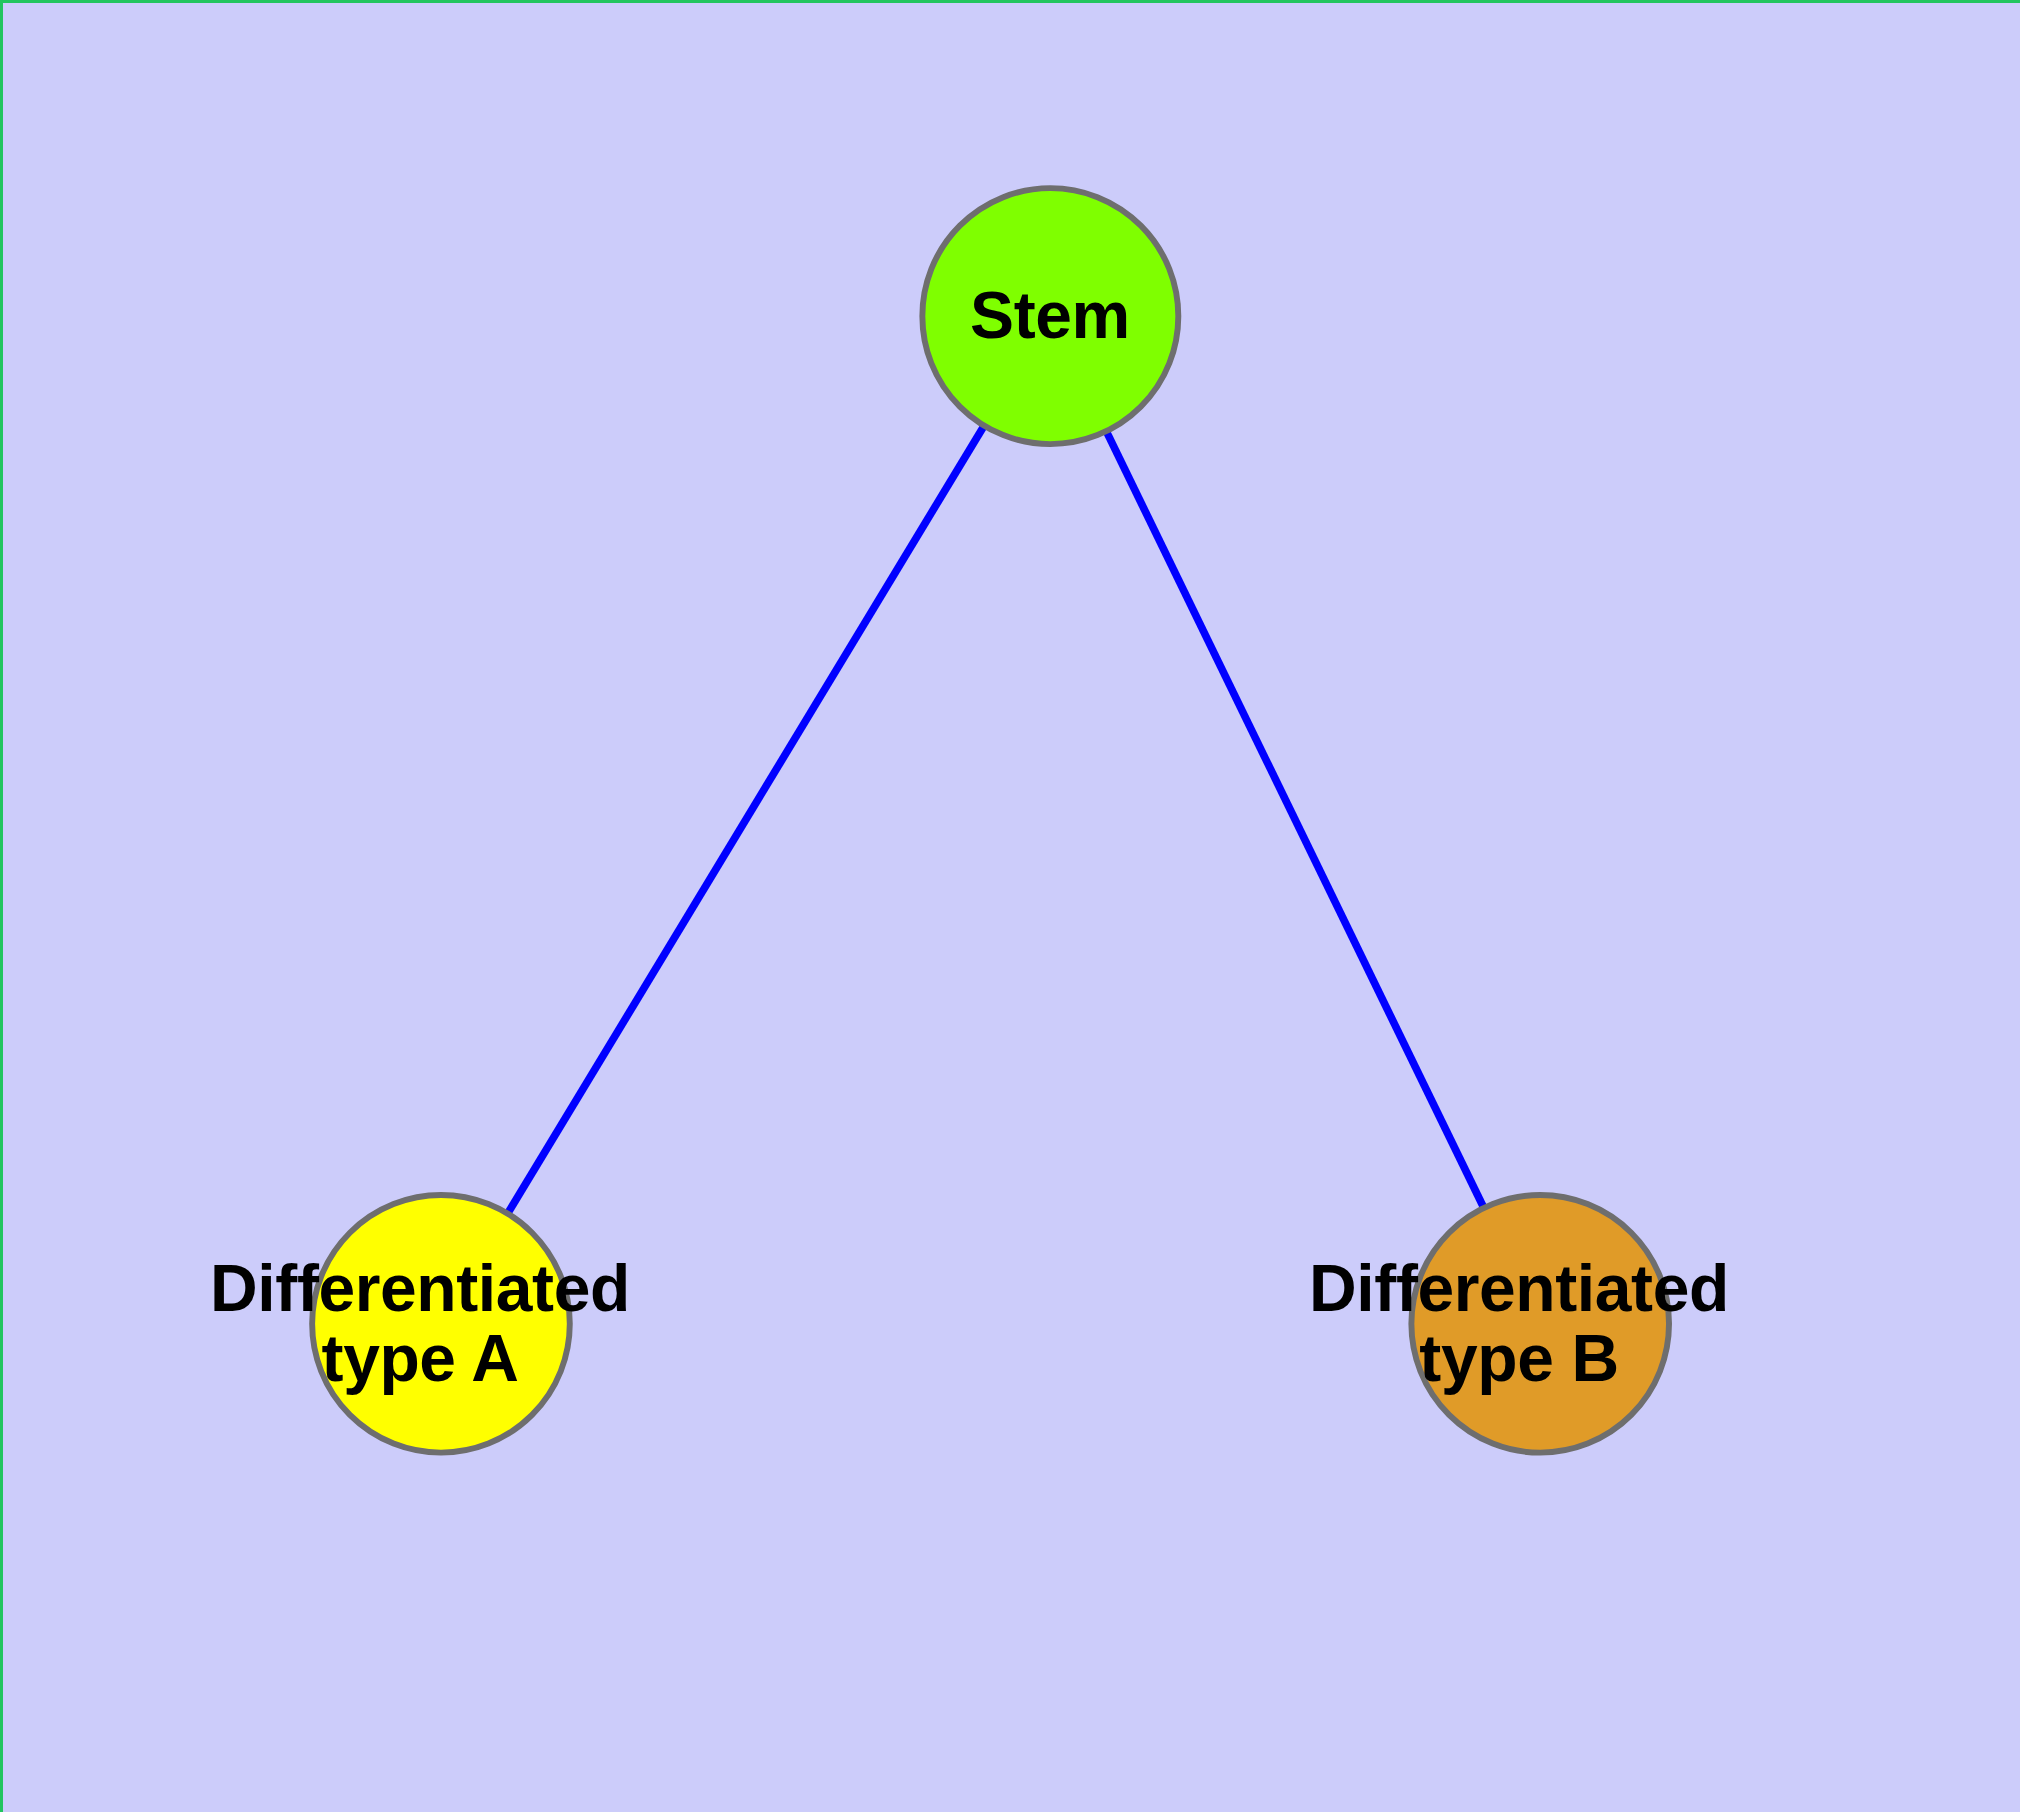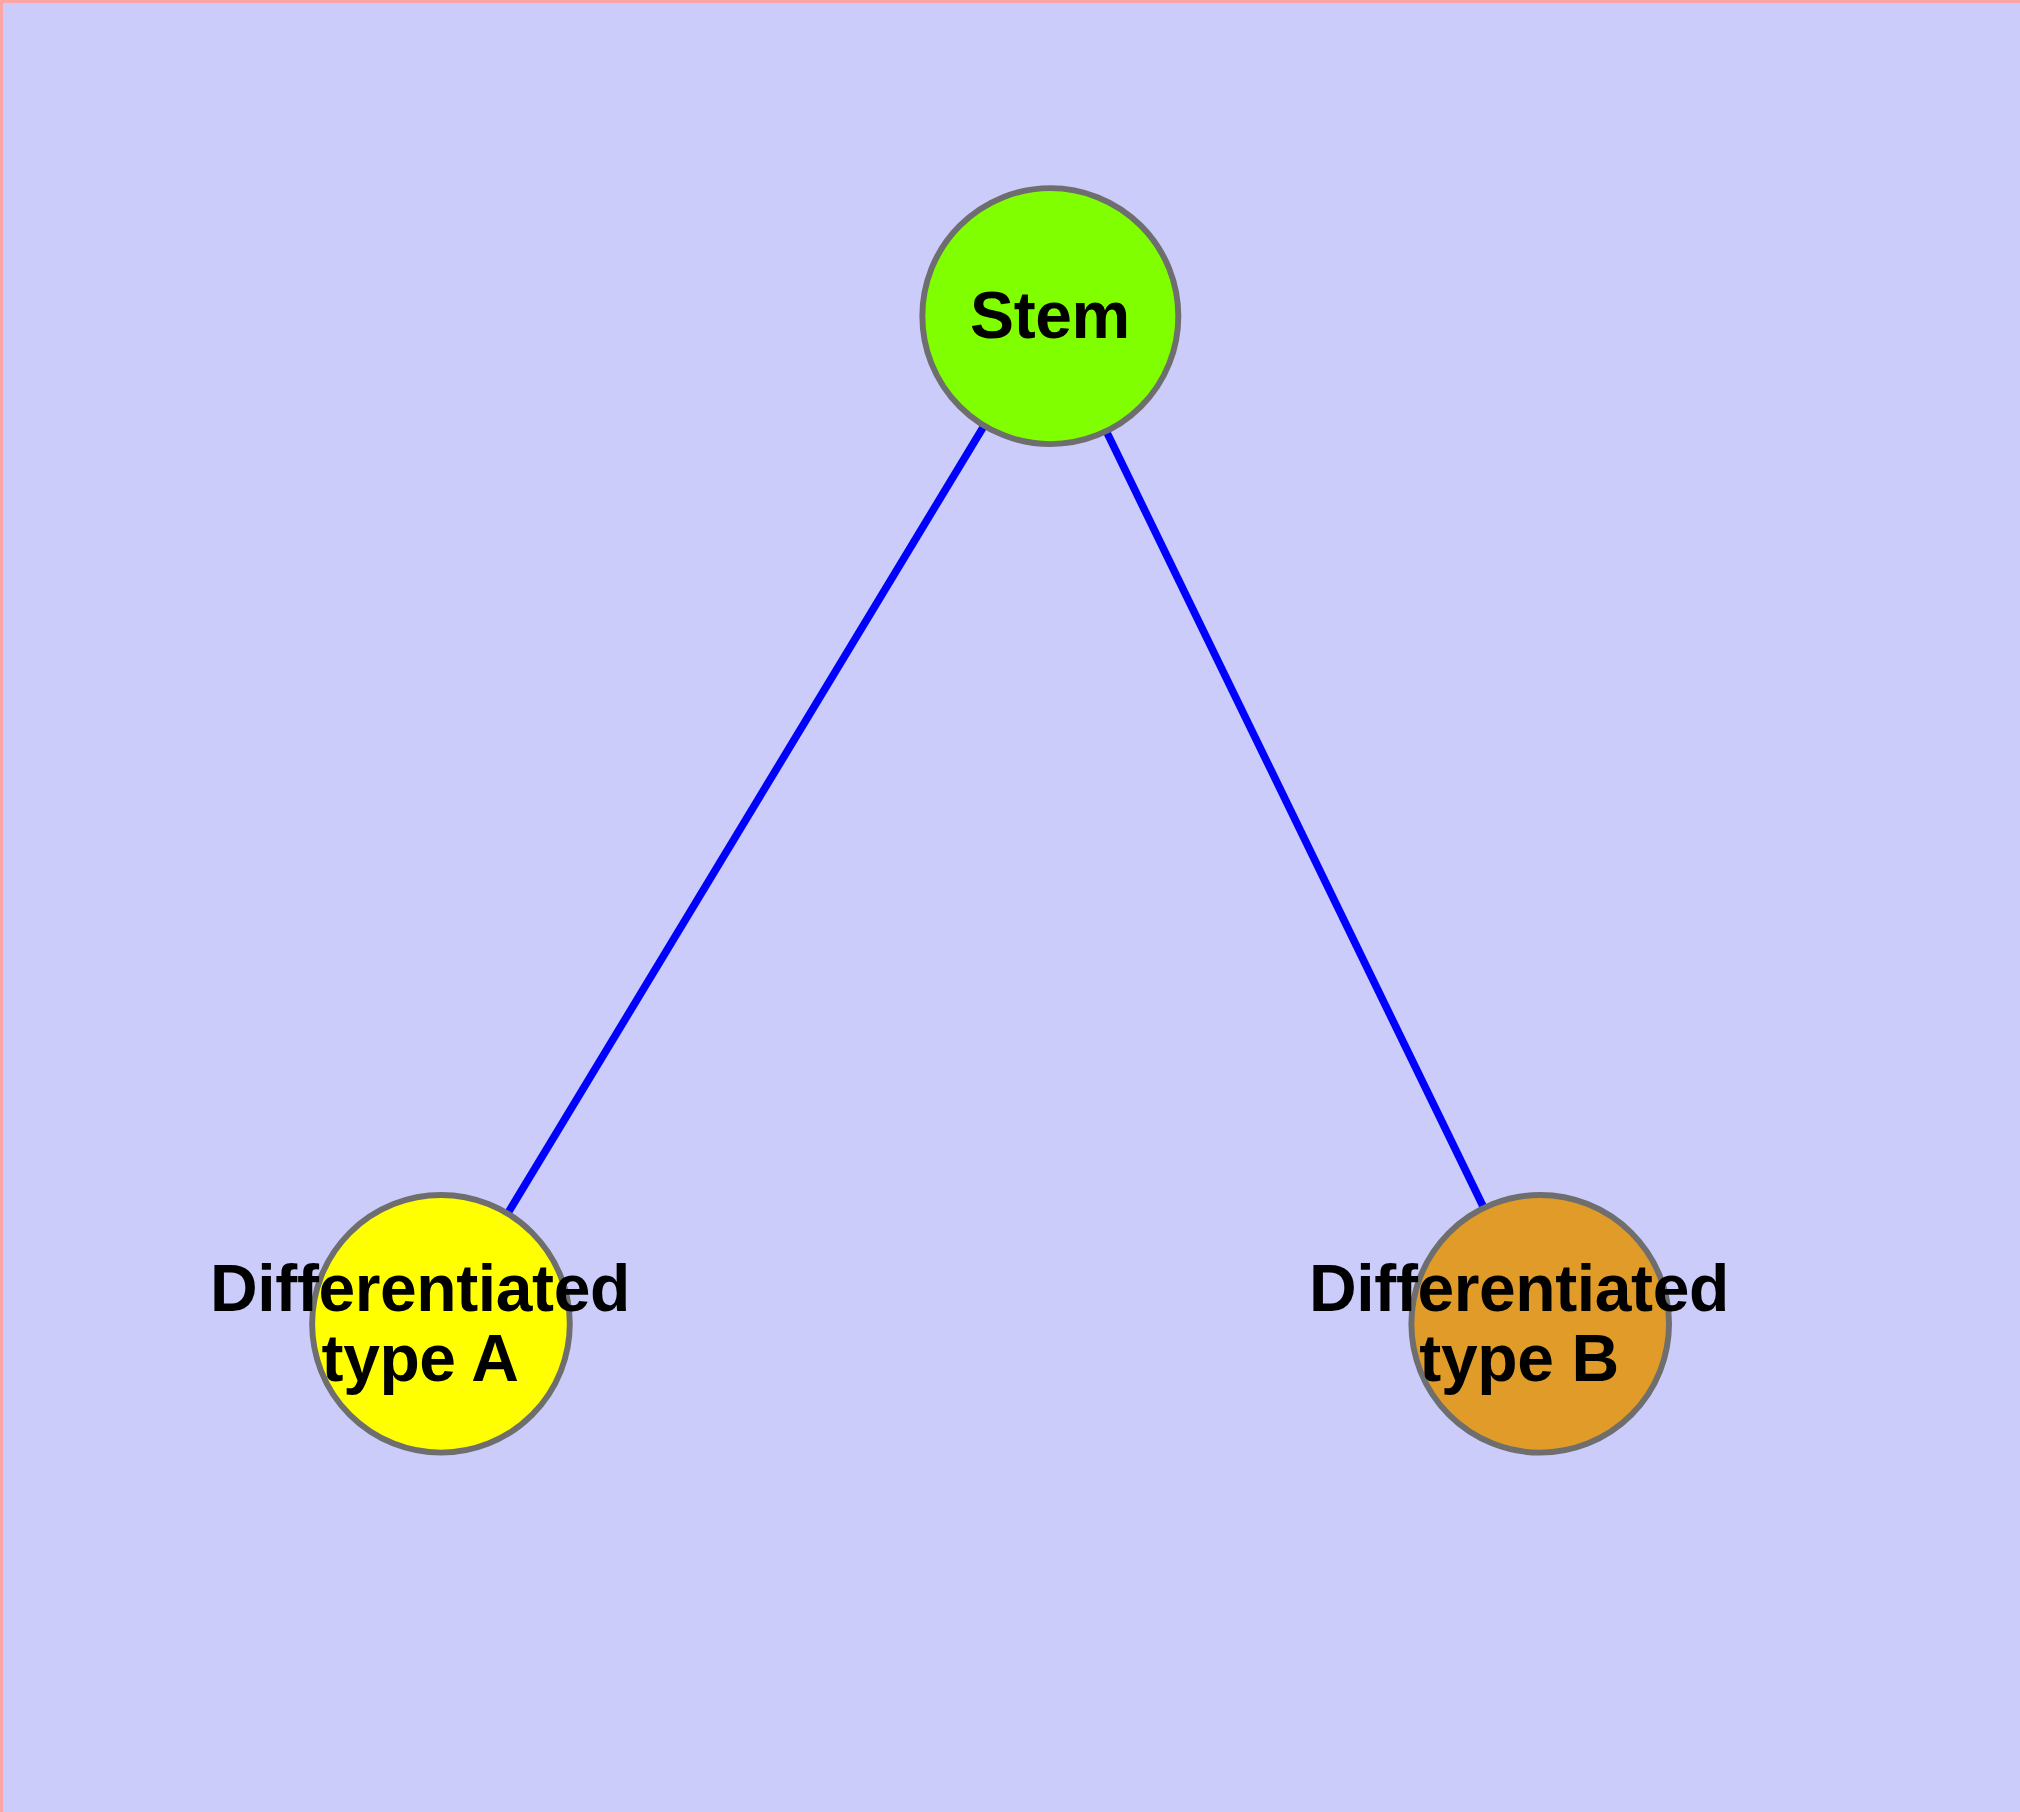--- a/index.html
+++ b/index.html
@@ -5,21 +5,21 @@
   html, body {
     margin: 0;
     padding: 0;
     background: #ffffff;
   }
   #canvas {
     position: relative;
     width: 2021px;
     height: 1812px;
     overflow: hidden;
-    background: #fca5a5;
+    background: #22c55e;
     font-family: "Liberation Sans", "DejaVu Sans", sans-serif;
   }
   #plot-bg {
     position: absolute;
     left: 3.4px;
     top: 3.4px;
     right: 0px;
     bottom: 0px;
     width: 2017px;
     height: 1809px;

